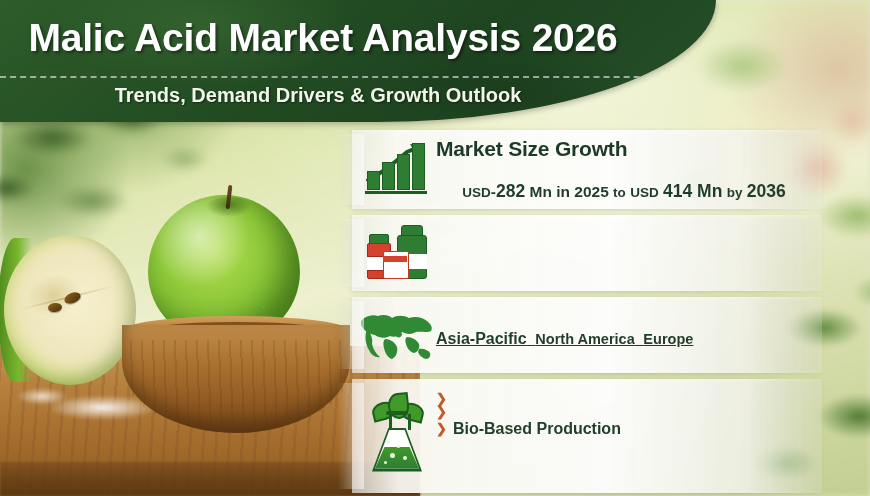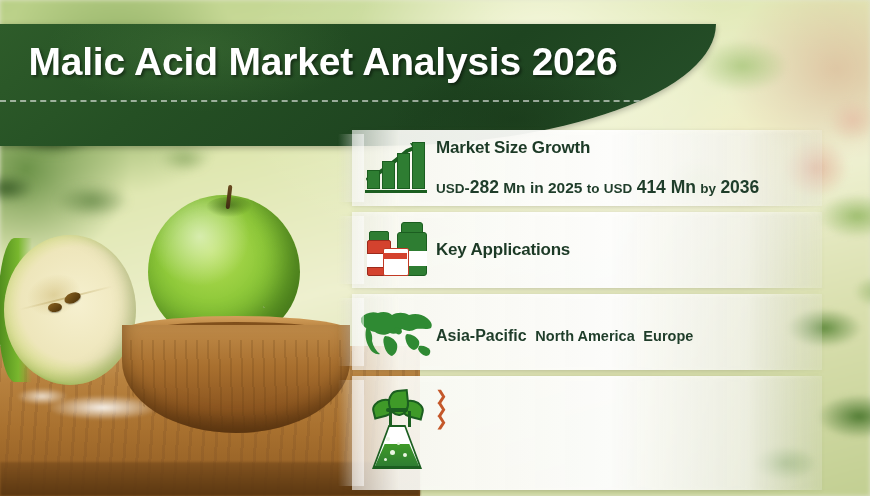--- a/index.html
+++ b/index.html
@@ -189,21 +189,20 @@
     pointer-events: none;
   }
 
   
   .banner {
     position: absolute; left: 0; top: 0; width: 716px; height: 122px;
     background: linear-gradient(140deg, #2e5c2a 0%, #255024 28%, #1e4420 62%, #27512a 100%);
     border-radius: 0 0 340px 0 / 0 0 122px 0;
     box-shadow: 0 2px 6px rgba(0,0,0,.28);
     overflow: hidden;
-    margin-top: 24px;
   }
   .banner-tex {
     position: absolute; inset: 0;
     background:
       radial-gradient(ellipse 220px 90px at 28% 20%, rgba(86,140,70,.28), rgba(86,140,70,0) 70%),
       radial-gradient(ellipse 180px 80px at 72% 78%, rgba(20,46,18,.4), rgba(20,46,18,0) 70%);
   }
   .banner-title {
     position: absolute; left: 0; right: 0; top: 16px;
     text-align: center;
@@ -247,37 +246,38 @@
     position: absolute; left: -14px; top: 4px; width: 26px; bottom: 4px;
     background: linear-gradient(90deg, rgba(255,255,255,0), rgba(255,255,255,.55));
   }
   .card-icon {
     flex: 0 0 78px;
     height: 62px;
     display: flex; align-items: center; justify-content: center;
   }
   .card-text { flex: 1 1 auto; min-width: 0; }
   .card-title {
-    font-size: 17px;
+    font-size: 21px;
     font-weight: 700;
     color: #1c3a26;
     line-height: 1.12;
     letter-spacing: -.2px;
   }
   .card-sub {
     font-size: 15.5px;
     font-weight: 700;
     color: #1f3d2a;
     line-height: 1.2;
     margin-top: 20px;
     white-space: nowrap;
+    text-align: center;
   }
   .card-sub .big { font-size: 17.5px; }
   .card-sub .small { font-size: 13.5px; font-weight: 600; }
-  .region-list { font-size: 15.5px; font-weight: 700; color: #1f3d2a; margin-top: 8px; }
+  .region-list { font-size: 15.5px; font-weight: 700; color: #1f3d2a; margin-top: 8px; text-decoration: underline; }
   .region-list .r-main { font-size: 16px; }
   .region-list .r-alt { font-size: 14.5px; }
 
   
   .card-trends { align-items: flex-start; padding-top: 10px; padding-bottom: 12px; }
   .card-trends .card-icon { height: 92px; }
   .trend-list { margin-top: 3px; }
   .trend-item {
     display: flex; align-items: center; gap: 6px;
     font-size: 16px; font-weight: 700; color: #20402b;
@@ -373,20 +373,21 @@
     <div class="bowl"></div>
     <div class="bowl-grain"></div>
 
     <div class="photo-wash"></div>
   </div>
 
   <div class="banner">
     <div class="banner-tex"></div>
     <div class="banner-title">Malic Acid Market Analysis 2026</div>
     <div class="banner-divider"></div>
+    <div class="banner-subtitle">Trends, Demand Drivers &amp; Growth Outlook</div>
   </div>
 
   <div class="cards">
 
     <div class="card">
       <div class="card-icon">
         <div class="icon-bars">
           <svg width="68" height="54" viewBox="0 0 68 54" style="position:absolute;left:0;top:0">
             <path d="M5 38 C 18 32, 30 22, 44 10 L 56 5" stroke="#1b5e20" stroke-width="4" fill="none" stroke-linecap="round"></path>
             <path d="M47 2 L60 3 L54 14 Z" fill="#1b5e20"></path>
@@ -411,21 +412,20 @@
           <div class="b-green"></div>
           <div class="b-green-lbl"></div>
           <div class="b-red-cap"></div>
           <div class="b-red"></div>
           <div class="b-red-lbl"></div>
           <div class="b-white"></div>
           <div class="b-white-stripe"></div>
         </div>
       </div>
       <div class="card-text">
-        <div class="card-title">Key Applications</div>
       </div>
     </div>
 
     <div class="card">
       <div class="card-icon">
         <div class="icon-map">
           <svg width="76" height="52" viewBox="0 0 76 52">
             <g fill="#2f8a33">
               <path d="M2 12 C6 7,13 5,19 7 C24 5,30 6,33 9 C38 6,45 6,50 9 C56 7,63 8,68 12
                        C72 15,74 19,72 22 C68 24,62 22,57 23 C52 26,47 25,43 23
@@ -466,19 +466,20 @@
       <div class="card-text">
         <div class="trend-list">
           <div class="trend-item">
             <span class="trend-bullet">❯</span>
           </div>
           <div class="trend-item">
             <span class="trend-bullet">❯</span>
           </div>
           <div class="trend-item">
             <span class="trend-bullet">❯</span>
+            <span>Bio-Based Production</span>
           </div>
         </div>
       </div>
     </div>
 
   </div>
 </div>
 
 </body></html>

